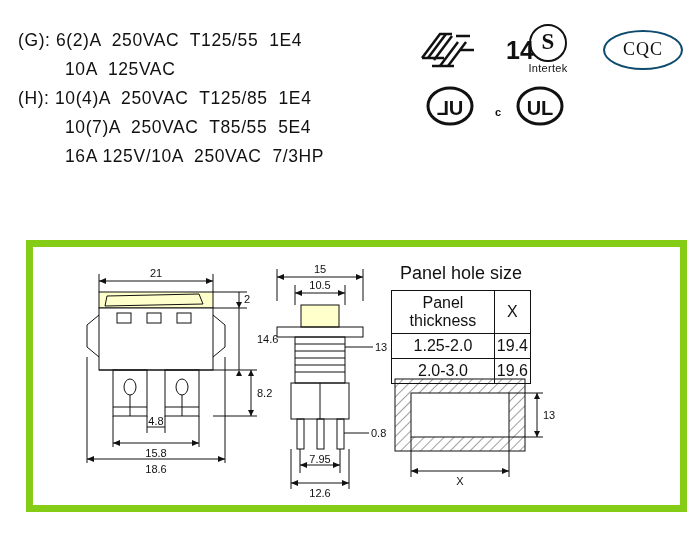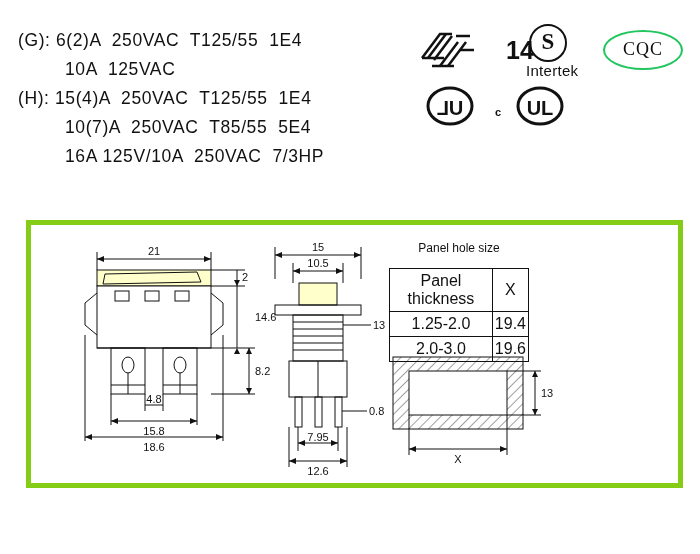--- a/index.html
+++ b/index.html
@@ -31,65 +31,65 @@
   }
   .s-mark{position:absolute;left:108px;top:2px;width:44px;text-align:center;}
   .s-mark .circle{
     width:34px;height:34px;border:2px solid #111;border-radius:50%;
     margin:0 auto;position:relative;
   }
   .s-mark .circle span{
     position:absolute;left:0;right:0;top:3px;
     font-family:"Liberation Serif",serif;font-size:23px;font-weight:bold;
   }
-  .s-mark .sub{font-size:15px;margin-top:0;letter-spacing:0.3px;}
+  .s-mark .sub{font-size:11px;margin-top:0;letter-spacing:0.3px;}
   .cqc{position:absolute;left:185px;top:8px;}
   .cqc .oval{
-    width:76px;height:36px;border:2px solid #22c55e;border-radius:50%;
+    width:76px;height:36px;border:2px solid #0c4a6e;border-radius:50%;
     position:relative;
   }
   .cqc .oval span{
     position:absolute;left:0;right:0;top:7px;text-align:center;
     font-family:"Liberation Serif",serif;font-size:18px;letter-spacing:1px;
   }
   .ul-marks{position:absolute;left:8px;top:62px;width:160px;height:50px;}
 
   
   .frame{
-    position:absolute;left:26px;top:220px;width:647px;height:258px;
-    border:5px solid #84cc16;background:#fff;
+    position:absolute;left:26px;top:240px;width:647px;height:258px;
+    border:7px solid #84cc16;background:#fff;
   }
   svg{display:block;}
   text{font-family:"Liberation Sans",sans-serif;fill:#111;}
 
   
   .tbl{
     position:absolute;left:358px;top:16px;width:140px;
     font-size:11px;
   }
   .tbl .cap{
-    text-align:center;font-size:12px;margin-bottom:13px;
+    text-align:center;font-size:18px;margin-bottom:6px;
   }
   table{border-collapse:collapse;width:140px;}
   td,th{
     border:1px solid #111;
     font-weight:normal;
     font-size:16px;
     text-align:center;
     padding:3px 2px;
     height:16px;
   }
 </style>
 </head>
 <body>
 
 <div class="specs">
   <div class="spec-line">(G): 6(2)A  250VAC  T125/55  1E4</div>
   <div class="spec-line spec-indent">10A  125VAC</div>
-  <div class="spec-line">(H): 15(4)A  250VAC  T125/55  1E4</div>
+  <div class="spec-line">(H): 10(4)A  250VAC  T125/85  1E4</div>
   <div class="spec-line spec-indent">10(7)A  250VAC  T85/55  5E4</div>
   <div class="spec-line spec-indent">16A 125V/10A  250VAC  7/3HP</div>
 </div>
 
 <div class="certs">
 
   <div class="enec">
     <svg width="95" height="48" viewBox="0 0 95 48">
       <g stroke="#111" stroke-width="2.5" fill="none">
         <path d="M4 30 L22 6 L34 6"></path>

